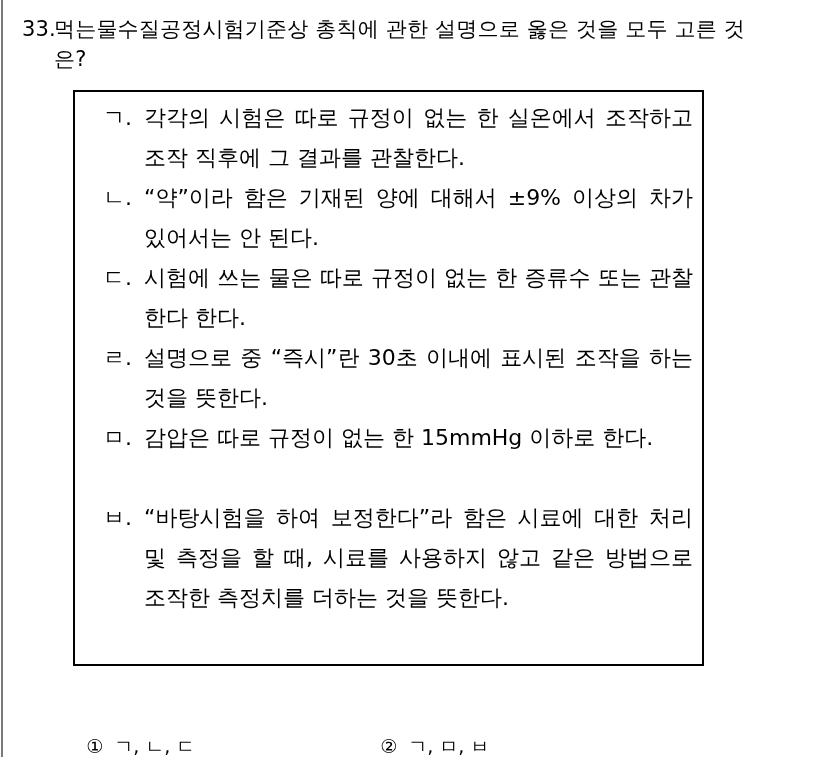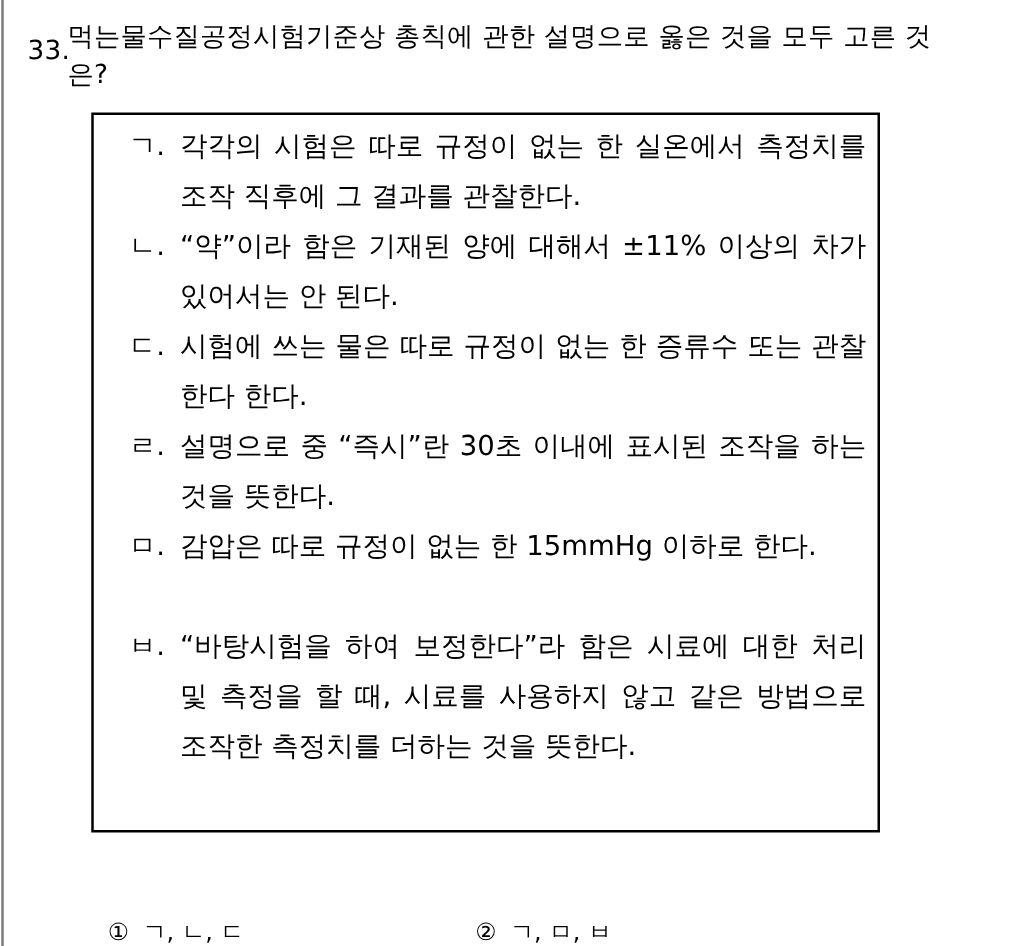--- a/index.html
+++ b/index.html
@@ -29,21 +29,20 @@
       top: 14px;
       width: 780px;
       font-size: 21px;
       line-height: 30px;
       letter-spacing: 0.2px;
     }
     .question .num {
       position: absolute;
       left: 0;
       top: 0;
-      margin-top: 11px;
     }
     .question .stem {
       position: absolute;
       left: 32px;
       top: 0;
       width: 720px;
     }
     .box {
       position: absolute;
       left: 73px;
@@ -95,25 +94,25 @@
 <div class="left-rule"></div>
 
 <div class="question">
   <span class="num">33.</span>
   <span class="stem">먹는물수질공정시험기준상 총칙에 관한 설명으로 옳은 것을 모두 고른 것은?</span>
 </div>
 
 <div class="box">
   <div class="item" style="top:6px;">
     <span class="mark">ㄱ.</span>
-    <span class="text">각각의 시험은 따로 규정이 없는 한 실온에서 측정치를 조작 직후에 그 결과를 관찰한다.</span>
+    <span class="text">각각의 시험은 따로 규정이 없는 한 실온에서 조작하고 조작 직후에 그 결과를 관찰한다.</span>
   </div>
   <div class="item" style="top:86px;">
     <span class="mark">ㄴ.</span>
-    <span class="text">“약”이라 함은 기재된 양에 대해서 ±11% 이상의 차가 있어서는 안 된다.</span>
+    <span class="text">“약”이라 함은 기재된 양에 대해서 ±9% 이상의 차가 있어서는 안 된다.</span>
   </div>
   <div class="item" style="top:166px;">
     <span class="mark">ㄷ.</span>
     <span class="text">시험에 쓰는 물은 따로 규정이 없는 한 증류수 또는 관찰한다 한다.</span>
   </div>
   <div class="item" style="top:246px;">
     <span class="mark">ㄹ.</span>
     <span class="text">설명으로 중 “즉시”란 30초 이내에 표시된 조작을 하는 것을 뜻한다.</span>
   </div>
   <div class="item" style="top:326px;">

